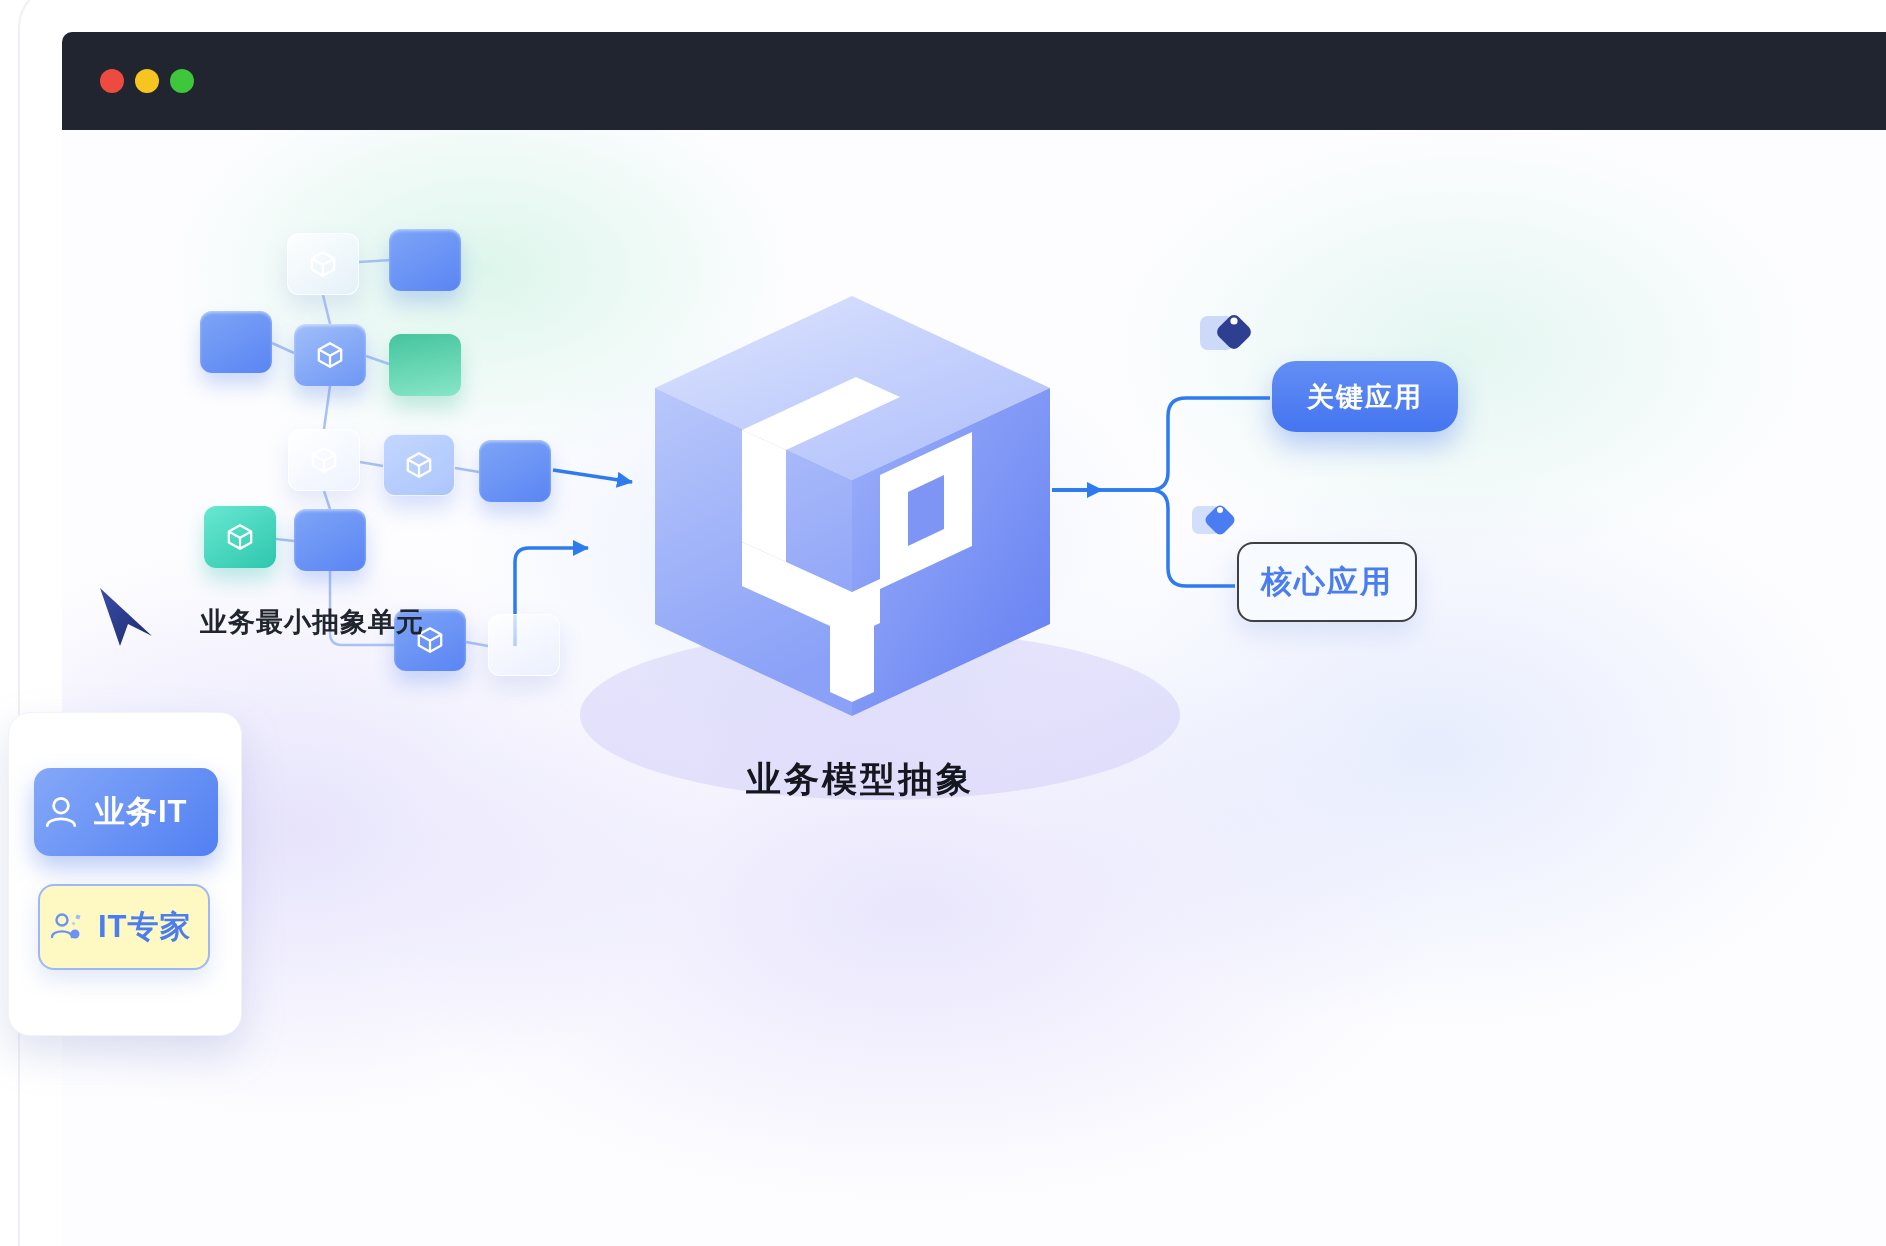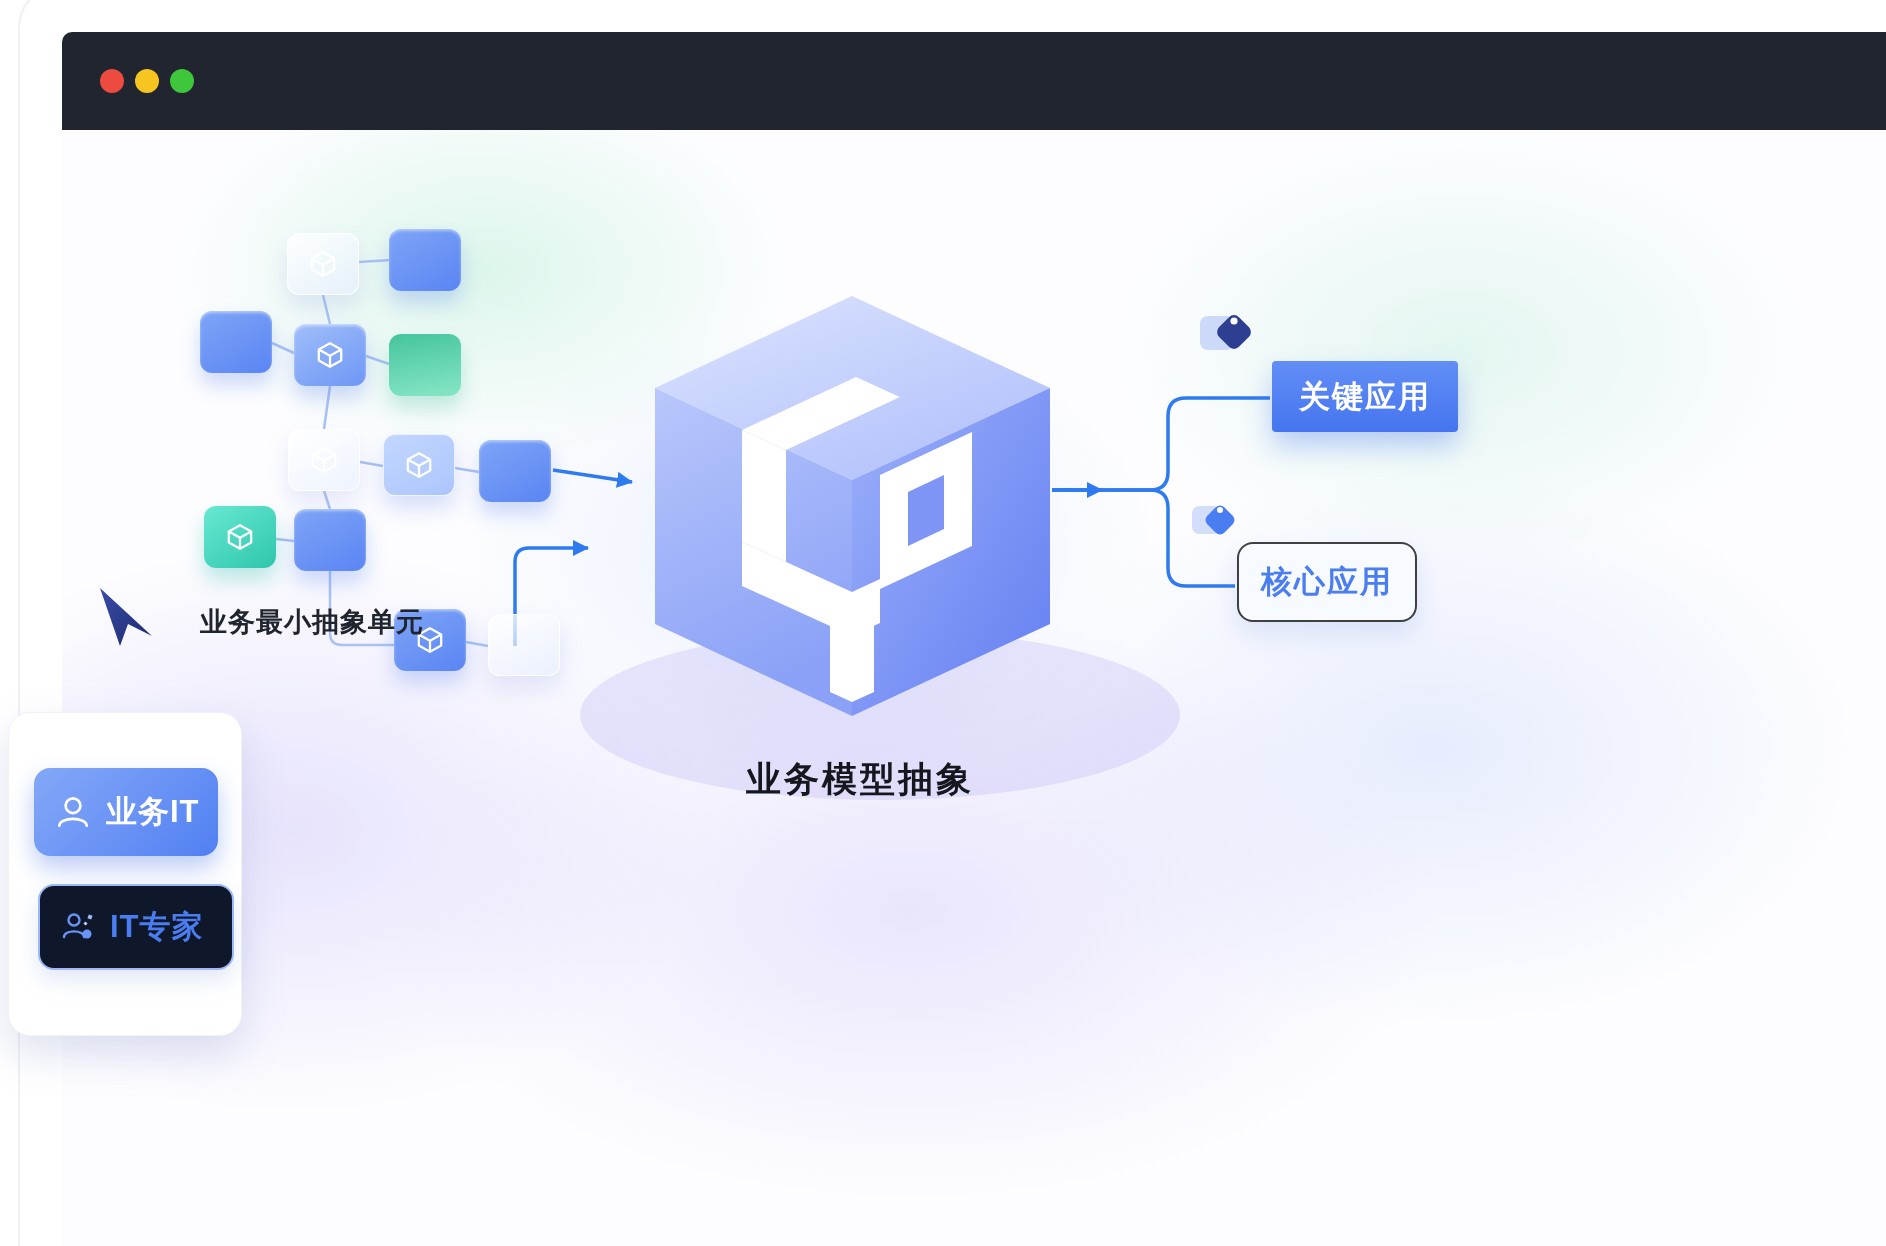--- a/index.html
+++ b/index.html
@@ -40,36 +40,36 @@
   .tile.green{background:linear-gradient(170deg,#45c49e,#87e6c6);
         box-shadow:0 12px 20px rgba(70,190,160,.30);}
   .tile.teal{background:linear-gradient(145deg,#68e8d2,#2ec6ad);
         box-shadow:0 12px 20px rgba(50,190,175,.32);}
   .cube-ic{width:32px;height:32px;}
   
   .callout{position:absolute;font-size:27px;font-weight:700;color:#20242c;letter-spacing:1px;z-index:4;margin-left:32px;}
   .caption{position:absolute;font-size:35px;font-weight:700;color:#14171d;letter-spacing:3px;z-index:4;text-align:center;}
   .chip{position:absolute;display:flex;align-items:center;justify-content:center;
         font-weight:700;z-index:4;box-sizing:border-box;letter-spacing:2px;}
-  .chip-filled{background:linear-gradient(180deg,#628ef5,#4575f0);color:#fff;border-radius:4px;
-        font-size:31px;box-shadow:0 14px 28px rgba(70,118,240,.35);}
+  .chip-filled{background:linear-gradient(180deg,#628ef5,#4575f0);color:#fff;border-radius:24px;
+        font-size:27px;box-shadow:0 14px 28px rgba(70,118,240,.35);}
   .chip-outline{background:#f7faff;border:2px solid #404040;color:#4a7df0;border-radius:16px;
         font-size:31px;box-shadow:0 12px 26px rgba(120,150,220,.20);}
   .tagbox{position:absolute;z-index:4;}
   .cursor{position:absolute;z-index:4;}
   
   .roles-panel{position:absolute;left:8px;top:712px;width:232px;height:322px;background:#fff;
         border:1px solid #f1f3f9;border-radius:22px;z-index:5;
         box-shadow:0 18px 40px rgba(140,150,200,.28);}
   .badge{position:absolute;display:flex;align-items:center;gap:14px;border-radius:16px;
-        font-weight:700;font-size:31px;z-index:6;padding-left:20px;box-sizing:border-box;letter-spacing:1px;}
+        font-weight:700;font-size:31px;z-index:6;padding-left:8px;box-sizing:border-box;letter-spacing:1px;}
   .badge-filled{left:34px;top:768px;width:184px;height:88px;color:#fff;
         background:linear-gradient(135deg,#84a8f8,#5280f2);
         box-shadow:0 12px 24px rgba(80,120,230,.38);}
-  .badge-outline{left:38px;top:884px;width:196px;height:86px;color:#4a7df0;background:#0f172a;
+  .badge-outline{left:38px;top:884px;width:172px;height:86px;color:#4a7df0;background:#fef9c3;
         border:2px solid #9cb8f7;box-shadow:0 10px 22px rgba(120,150,220,.22);}
 </style>
 </head>
 <body>
 
 <div class="stage">
 
   <svg width="0" height="0" style="position:absolute" aria-hidden="true">
     <defs>
       <symbol id="cubeGlyph" viewBox="0 0 24 24">

